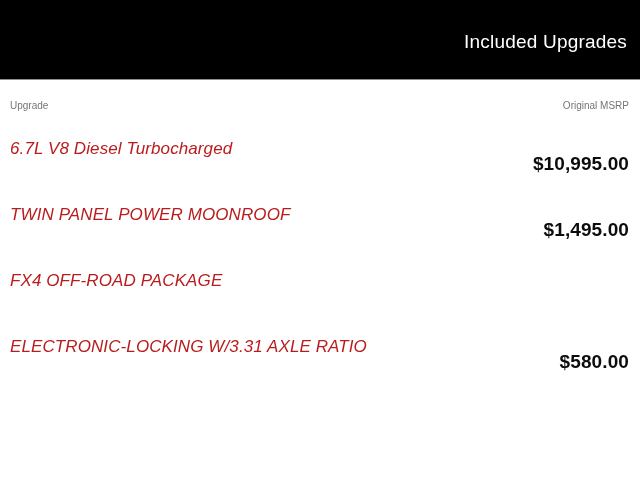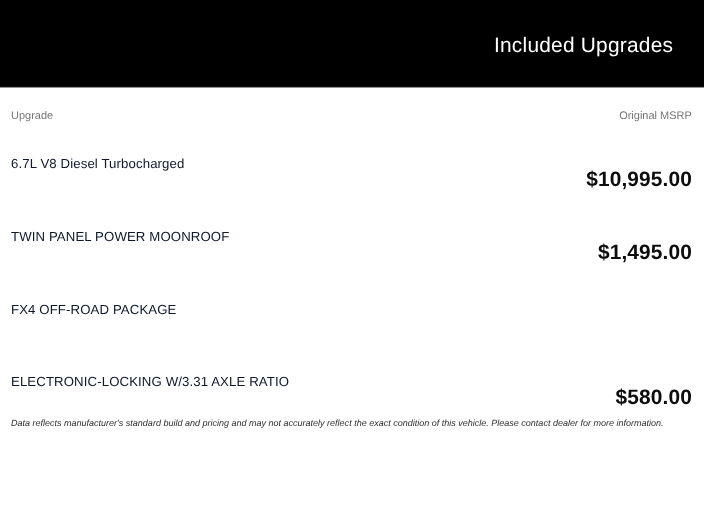--- a/index.html
+++ b/index.html
@@ -17,21 +17,21 @@
     background: #ffffff;
   }
   .header-bar {
     height: 79px;
     background: #000000;
     border-bottom: 1px solid #8f8f8f;
     display: flex;
     align-items: center;
     justify-content: flex-end;
     box-sizing: content-box;
-    padding-right: 28px;
+    padding-right: 13px;
   }
   .header-title {
     color: #ffffff;
     font-size: 19px;
     font-weight: 400;
     letter-spacing: 0.2px;
     margin-top: 5px;
   }
   .table-head {
     display: flex;
@@ -47,23 +47,24 @@
     margin-top: 4px;
   }
   .row {
     height: 66px;
     display: flex;
     align-items: center;
     justify-content: space-between;
     padding: 0 11px 0 10px;
   }
   .row .label {
-    font-size: 12px;
-    color: #0f172a;
+    font-size: 17px;
+    color: #b91c1c;
     letter-spacing: 0.1px;
+    font-style: italic;
   }
   .row .price {
     font-size: 19px;
     font-weight: 700;
     color: #0d0d0d;
     letter-spacing: 0.1px;
     white-space: nowrap;
     margin-top: 30px;
   }
   .disclaimer {
@@ -104,15 +105,14 @@
         <span class="label">FX4 OFF-ROAD PACKAGE</span>
       </div>
 
 
       <div class="row">
         <span class="label">ELECTRONIC-LOCKING W/3.31 AXLE RATIO</span>
         <span class="price">$580.00</span>
       </div>
     </div>
 
-  <div class="disclaimer">Data reflects manufacturer's standard build and pricing and may not accurately reflect the exact condition of this vehicle. Please contact dealer for more information.</div>
 
 </div>
 
 </body></html>

